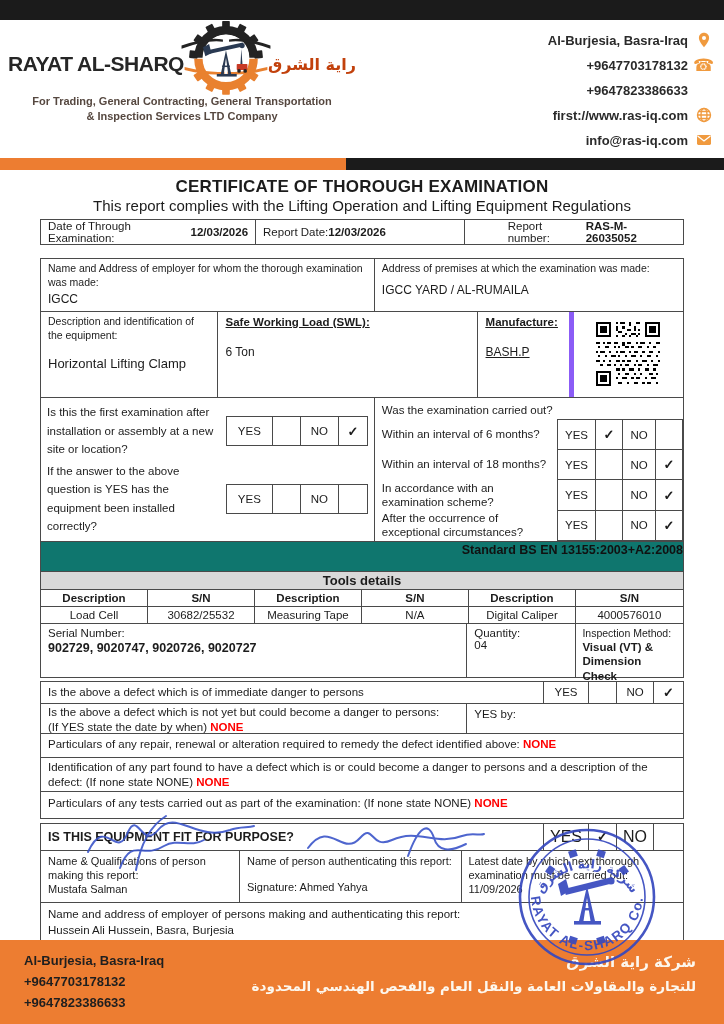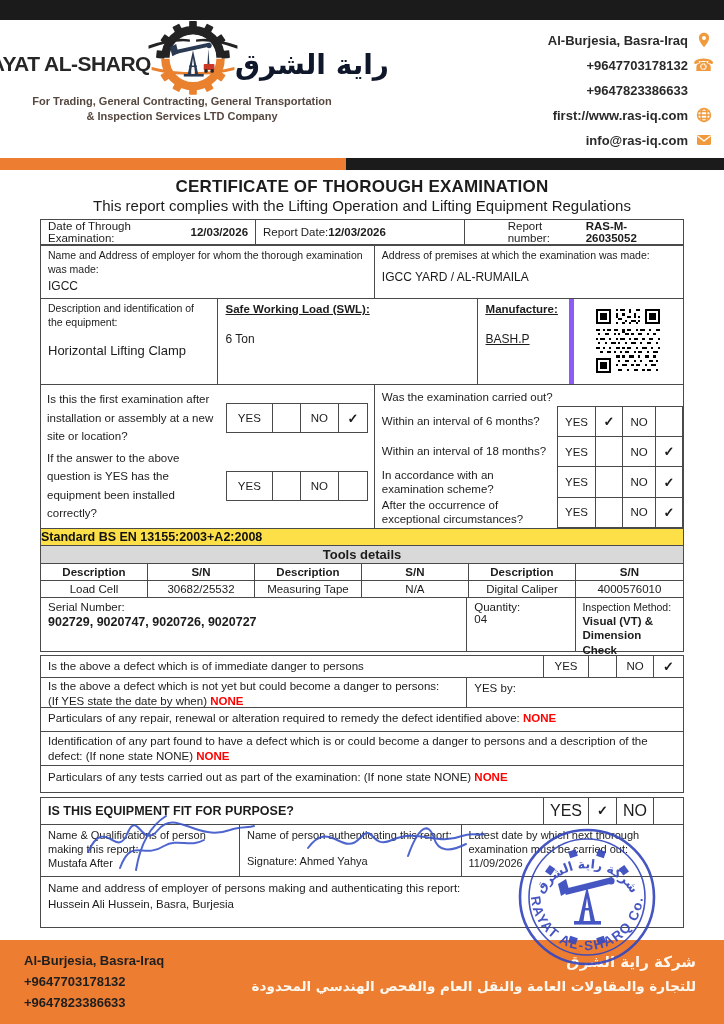--- a/index.html
+++ b/index.html
@@ -9,21 +9,21 @@
     background:#fff; color:#1c1c1c; position:relative; overflow:hidden;
   }
   .ar { font-family:"DejaVu Sans", sans-serif; }
 
   
   .top-bar { height:20px; background:#1b1b1b; }
   .header { height:138px; position:relative; }
   .logo-block { position:absolute; left:8px; top:4px; width:348px; text-align:center; }
   .logo-row { display:flex; align-items:center; justify-content:center; }
   .logo-name-en { font-size:21px; font-weight:800; color:#262626; letter-spacing:-0.5px; white-space:nowrap; }
-  .logo-name-ar { font-size:28px; font-weight:700; color:#0f172a; white-space:nowrap; }
+  .logo-name-ar { font-size:16px; font-weight:700; color:#c2410c; white-space:nowrap; }
   .logo-gear { width:92px; height:92px; margin:-6px -4px; flex:0 0 auto; }
   .tagline { font-size:11px; font-weight:700; color:#564840; line-height:1.35; margin-top:-10px; }
 
   .contacts { position:absolute; right:12px; top:8px; font-size:13px; font-weight:600; color:#2a2a2a; }
   .crow { display:flex; justify-content:flex-end; align-items:center; gap:7px; height:24px; margin-bottom:1px; }
   .cicon { width:17px; height:17px; flex:0 0 auto; display:flex; align-items:center; justify-content:center; }
   .cicon svg { width:16px; height:16px; }
   .phone-glyph { color:#F09A3E; font-size:17px; line-height:1; font-family:"DejaVu Sans", sans-serif; }
 
   .divider { display:flex; height:12px; }
@@ -41,21 +41,21 @@
   .red { color:#FF0000; font-weight:600; }
   .chk { font-size:13px; font-weight:700; }
 
   .dates { display:flex; height:26px; font-size:11.5px; margin-top:0; }
   .dates > div { display:flex; align-items:center; gap:0; padding:0 7px; height:100%; }
   .dc1 { width:33.5%; border-right:1px solid #4a4a4a; }
   .dc2 { width:32.5%; border-right:1px solid #4a4a4a; }
   .dc3 { flex:1;margin-left:36px; }
   .dval { font-weight:700; }
 
-  .mtable { }
+  .mtable { margin-top:13px; }
   .rowA { display:flex; min-height:44px; }
   .ra-left { width:52%; border-right:1px solid #4a4a4a; padding:3px 7px; font-size:10.5px; line-height:1.3; }
   .ra-right { flex:1; padding:3px 7px; font-size:10.5px; }
   .cell-value { font-size:12px; margin-top:3px; }
   .ra-right .cell-value { margin-top:9px; }
 
   .rowB { display:flex; height:86px; border-top:1px solid #4a4a4a; }
   .rb1 { width:27.5%; border-right:1px solid #4a4a4a; padding:3px 7px; font-size:10.5px; line-height:1.3; }
   .rb1 .cell-value { font-size:13px; margin-top:14px; }
   .rb2 { width:40.5%; border-right:1px solid #4a4a4a; padding:4px 8px; }
@@ -75,22 +75,22 @@
   .mg-yes { width:46px; } .mg-box { width:28px; } .mg-no { width:38px; }
   .qright { flex:1; display:flex; flex-direction:column; padding:3px 0 0 7px; }
   .qr-header { font-size:11.5px; padding:3px 0 4px; }
   .qrow { display:flex; align-items:stretch; flex:1; }
   .qrow-text { flex:1; font-size:11.5px; display:flex; align-items:center; line-height:1.2; padding-right:4px; }
   .qgrid { display:flex; width:126px; border:1px solid #4a4a4a; margin-top:-1px; font-size:11.5px; }
   .qg { display:flex; align-items:center; justify-content:center; border-right:1px solid #4a4a4a; }
   .qg:last-child { border-right:none; flex:1; }
   .qg-yes { width:38px; } .qg-box { width:27px; } .qg-no { width:33px; }
 
-  .standard-bar { height:17px; background:#fde047; border:1px solid #4a4a4a; border-top:none;
-    text-align:left; font-weight:700; font-size:12.5px; line-height:16px; color:#111; }
+  .standard-bar { height:30px; background:#0f766e; border:1px solid #4a4a4a; border-top:none;
+    text-align:right; font-weight:700; font-size:12.5px; line-height:16px; color:#111; }
   .tools-bar { height:18px; background:#D9D9D9; border:1px solid #4a4a4a; border-top:none;
     text-align:center; font-weight:700; font-size:13px; line-height:17px; }
 
   .ttable { border:1px solid #4a4a4a; border-top:none; font-size:11.5px; text-align:center; }
   .trow { display:flex; }
   .tc { width:16.666%; padding:2px 0; border-right:1px solid #4a4a4a; }
   .tc:last-child { border-right:none; width:16.67%; }
   .thead .tc { font-weight:700; border-bottom:1px solid #4a4a4a; }
 
   .serial-row { display:flex; border:1px solid #4a4a4a; border-top:none; height:54px; font-size:11.5px; }
@@ -456,21 +456,21 @@
         <div class="ynend">
           <div class="yn yn-yes">YES</div>
           <div class="yn yn-box chk">✓</div>
           <div class="yn yn-no">NO</div>
           <div class="yn yn-box2 chk"></div>
         </div>
       </div>
       <div class="sig-row">
         <div class="s1">
           <div>Name &amp; Qualifications of person making this report:</div>
-          <div>Mustafa After</div>
+          <div>Mustafa Salman</div>
         </div>
         <div class="s2">
           <div>Name of person authenticating this report:</div>
           <div class="sig-line">Signature: Ahmed Yahya</div>
         </div>
         <div class="s3">
           <div>Latest date by which next thorough examination must be carried out:</div>
           <div>11/09/2026</div>
         </div>
       </div>

